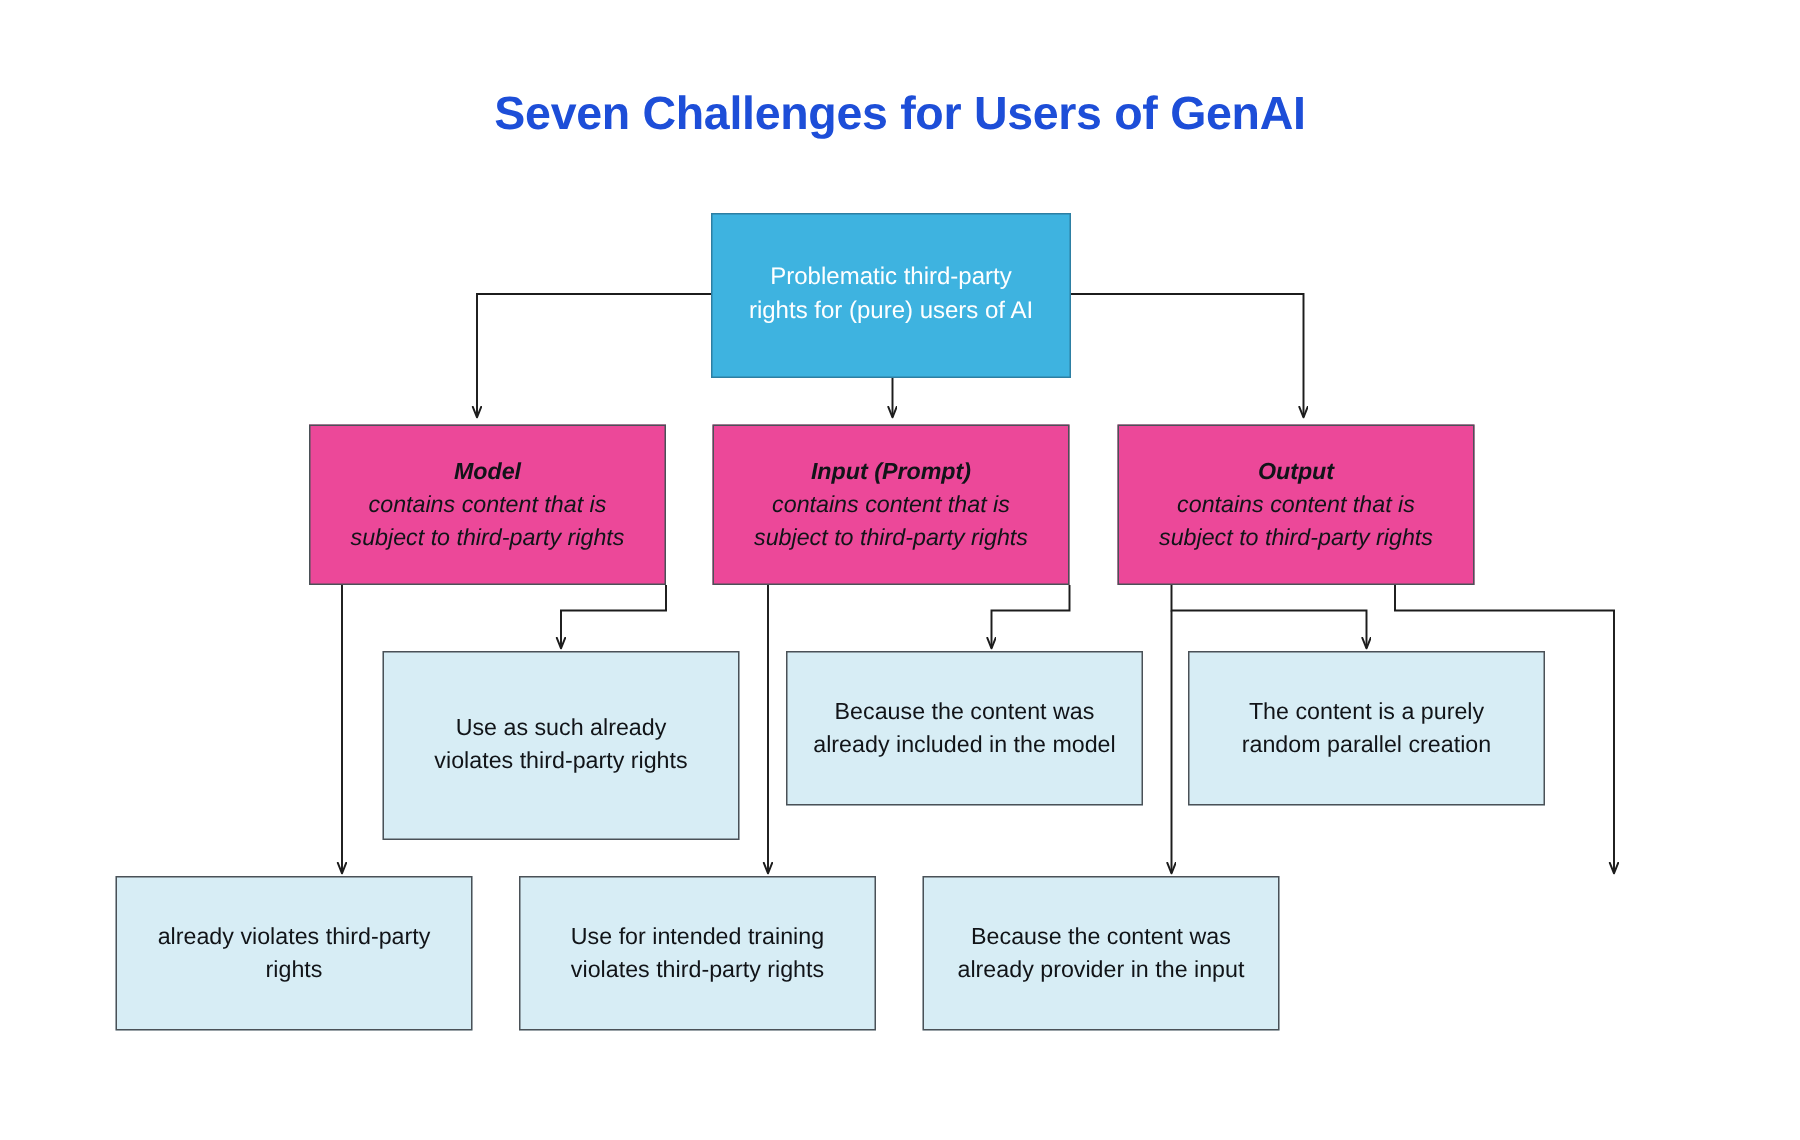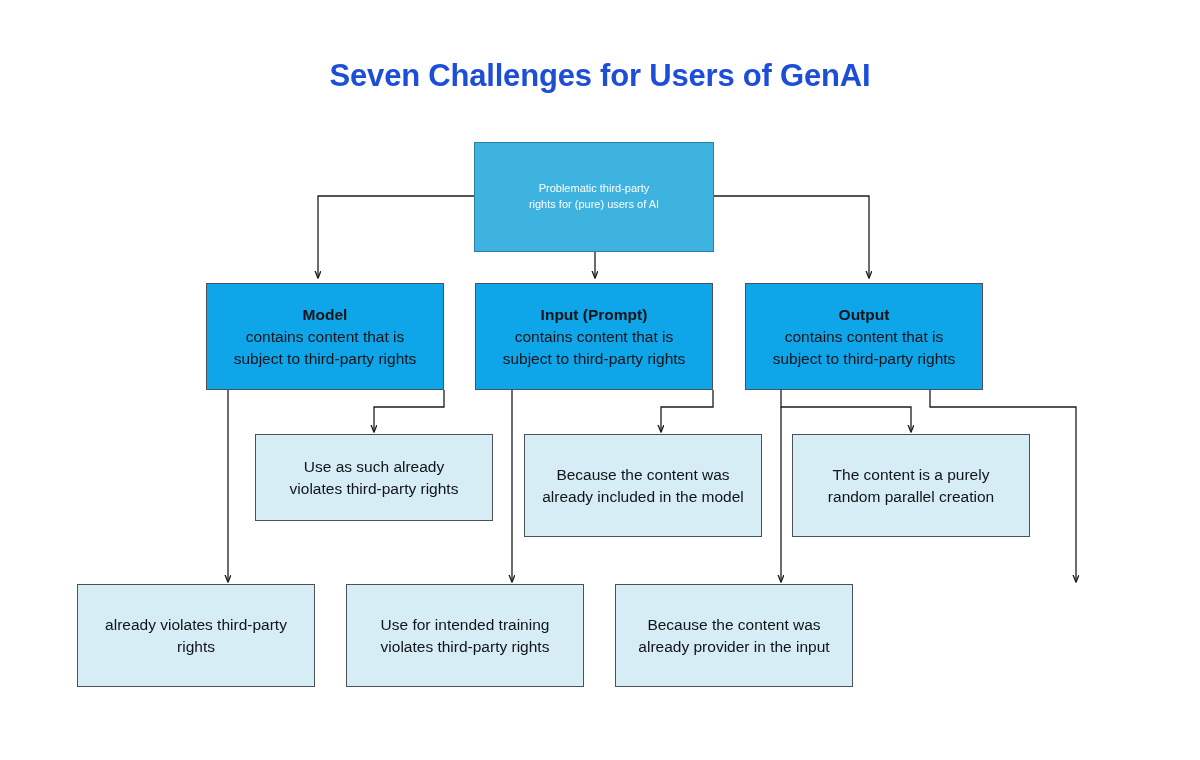--- a/index.html
+++ b/index.html
@@ -52,28 +52,29 @@
     line-height: 1.42;
   }
   .node .ln {
     display: block;
     width: 100%;
   }
   .node.root {
     background: #3eb3e0;
     border-color: #2d7fa3;
     color: #ffffff;
-    font-size: 11px;
+    font-size: 16px;
     align-items: center;
   }
   .node.level2 {
-    background: #0ea5e9;
+    background: #ec4899;
     border-color: #4a5157;
     color: #111418;
     font-size: 15.5px;
+    font-style: italic;
   }
   .node.level2 .hd {
     font-weight: bold;
   }
   .node.leaf {
     background: #d7edf5;
     border-color: #4a5157;
     color: #111418;
     font-size: 15.5px;
   }
@@ -131,21 +132,21 @@
     <span class="ln">contains content that is</span>
     <span class="ln">subject to third-party rights</span>
   </div>
 
   <div class="node level2" style="left:745px; top:283px; width:238px; height:107px;">
     <span class="ln hd">Output</span>
     <span class="ln">contains content that is</span>
     <span class="ln">subject to third-party rights</span>
   </div>
 
-  <div class="node leaf" style="left:255px; top:434px; width:238px; height:87px;">
+  <div class="node leaf" style="left:255px; top:434px; width:238px; height:126px;">
     <span class="ln">Use as such already</span>
     <span class="ln">violates third-party rights</span>
   </div>
 
   <div class="node leaf" style="left:524px; top:434px; width:238px; height:103px;">
     <span class="ln">Because the content was</span>
     <span class="ln">already included in the model</span>
   </div>
 
   <div class="node leaf" style="left:792px; top:434px; width:238px; height:103px;align-items:center;">

